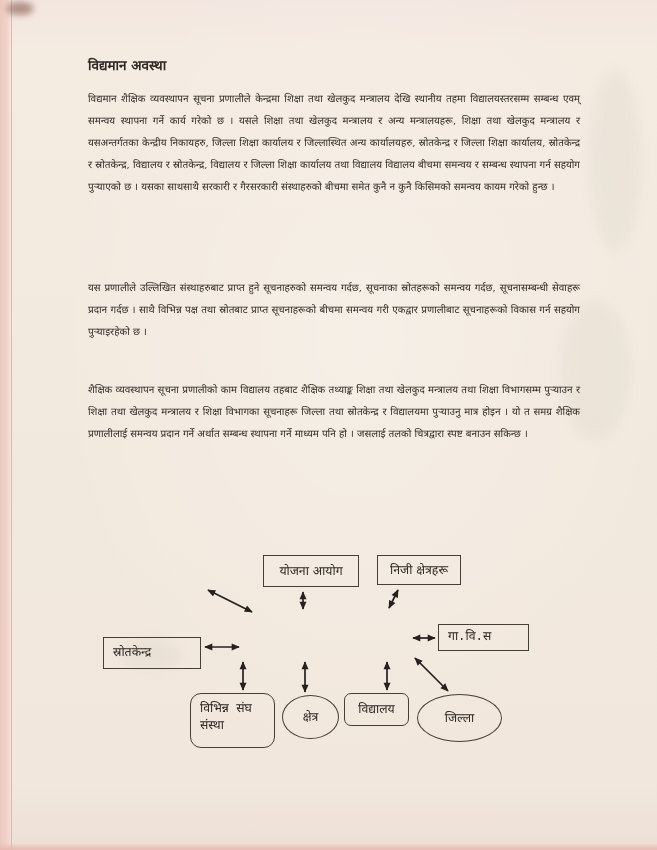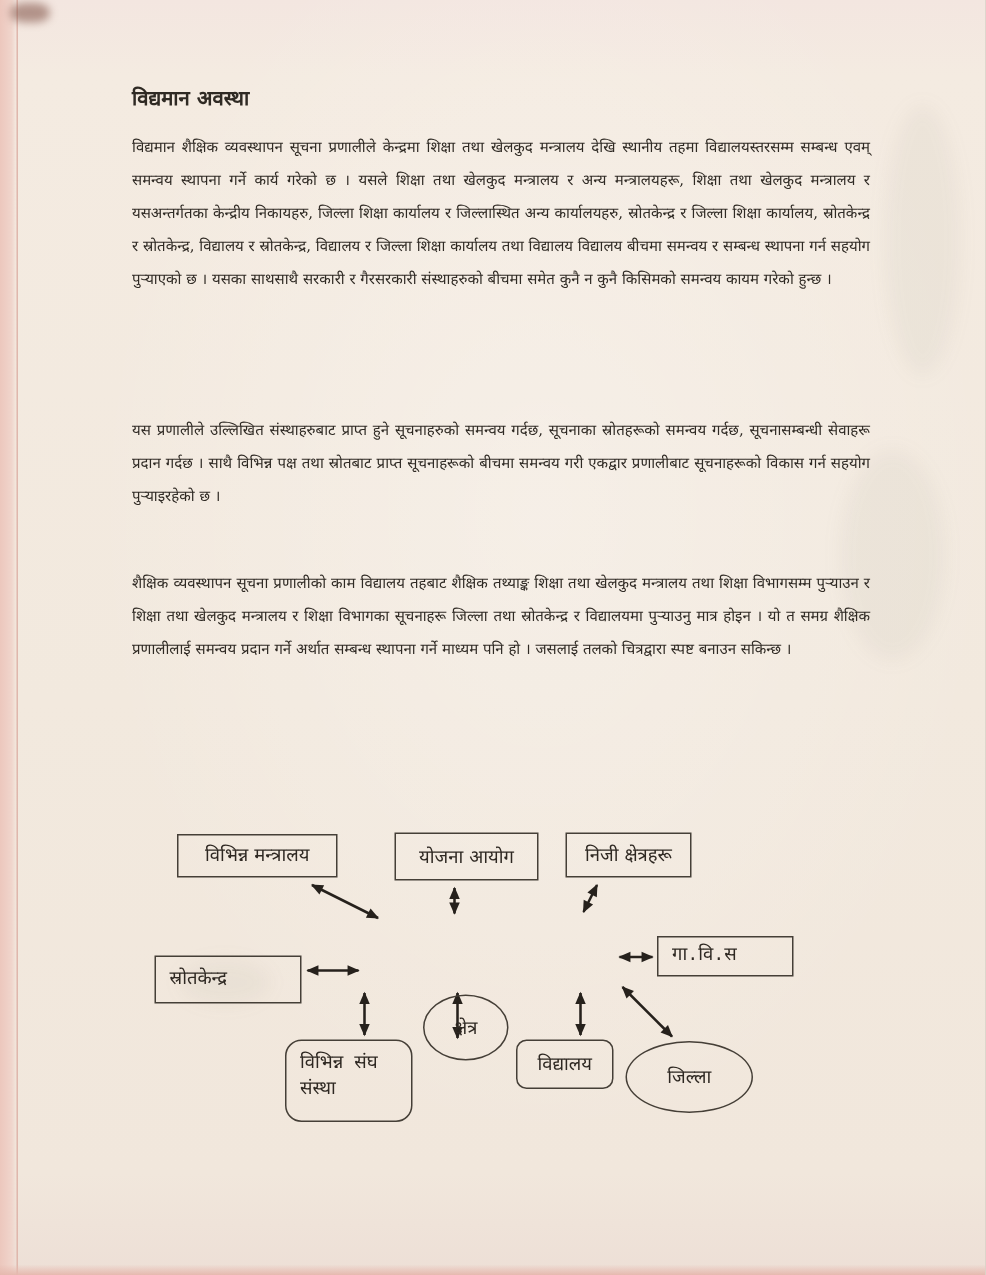--- a/index.html
+++ b/index.html
@@ -81,27 +81,26 @@
       <line x1="398" y1="590" x2="389" y2="608" marker-start="url(#ah)" marker-end="url(#ah)"></line>
       <line x1="205" y1="647" x2="239" y2="647" marker-start="url(#ah)" marker-end="url(#ah)"></line>
       <line x1="413" y1="638" x2="435" y2="638" marker-start="url(#ah)" marker-end="url(#ah)"></line>
       <line x1="243" y1="662" x2="243" y2="690" marker-start="url(#ah)" marker-end="url(#ah)"></line>
       <line x1="305" y1="662" x2="305" y2="692" marker-start="url(#ah)" marker-end="url(#ah)"></line>
       <line x1="387" y1="662" x2="387" y2="690" marker-start="url(#ah)" marker-end="url(#ah)"></line>
       <line x1="415" y1="658" x2="448" y2="691" marker-start="url(#ah)" marker-end="url(#ah)"></line>
     </g>
   </svg>
 
-  <div class="node" style="left:118px;top:556px;width:107px;height:29px;">विभिन्न मन्त्रालय</div>
   <div class="node" style="left:263px;top:555px;width:96px;height:32px;">योजना आयोग</div>
   <div class="node" style="left:377px;top:555px;width:84px;height:30px;">निजी क्षेत्रहरू</div>
 
 
   <div class="node left-text" style="left:103px;top:637px;width:98px;height:32px;">स्रोतकेन्द्र</div>
   <div class="node left-text" style="left:438px;top:624px;width:91px;height:27px;">गा.वि.स</div>
 
   <div class="node rounded left-text" style="left:190px;top:693px;width:85px;height:55px;align-items:flex-start;padding-top:7px;">विभिन्न संघ संस्था</div>
-  <div class="node ellipse" style="left:282px;top:663px;width:57px;height:44px;">क्षेत्र</div>
+  <div class="node ellipse" style="left:282px;top:695px;width:57px;height:44px;">क्षेत्र</div>
   <div class="node rounded" style="left:344px;top:693px;width:65px;height:33px;border-radius:7px;">विद्यालय</div>
   <div class="node ellipse" style="left:417px;top:694px;width:85px;height:48px;">जिल्ला</div>
 
 
 </div>
 
 </body></html>

